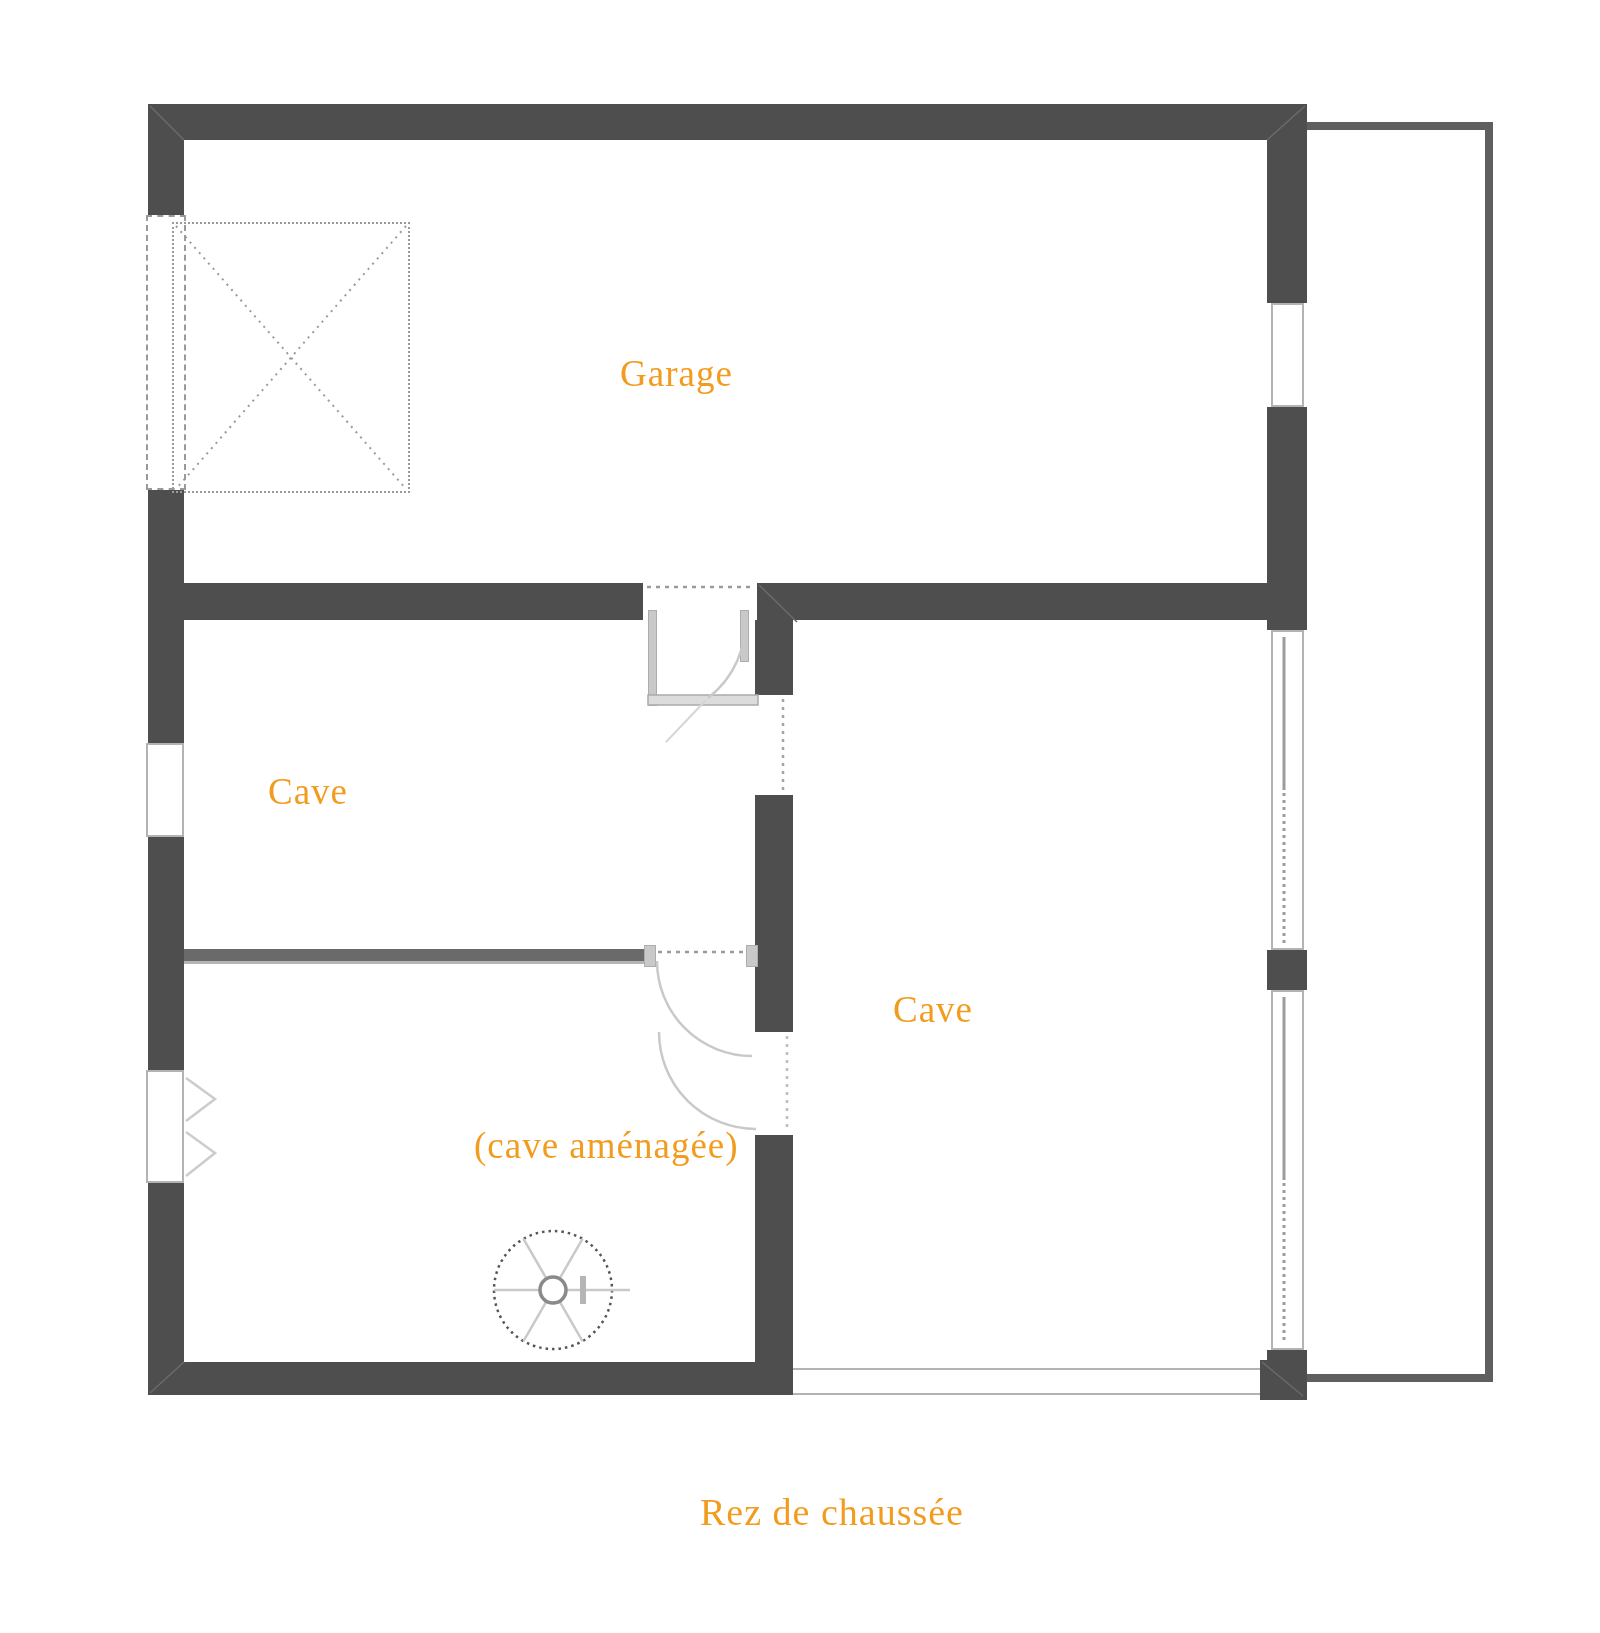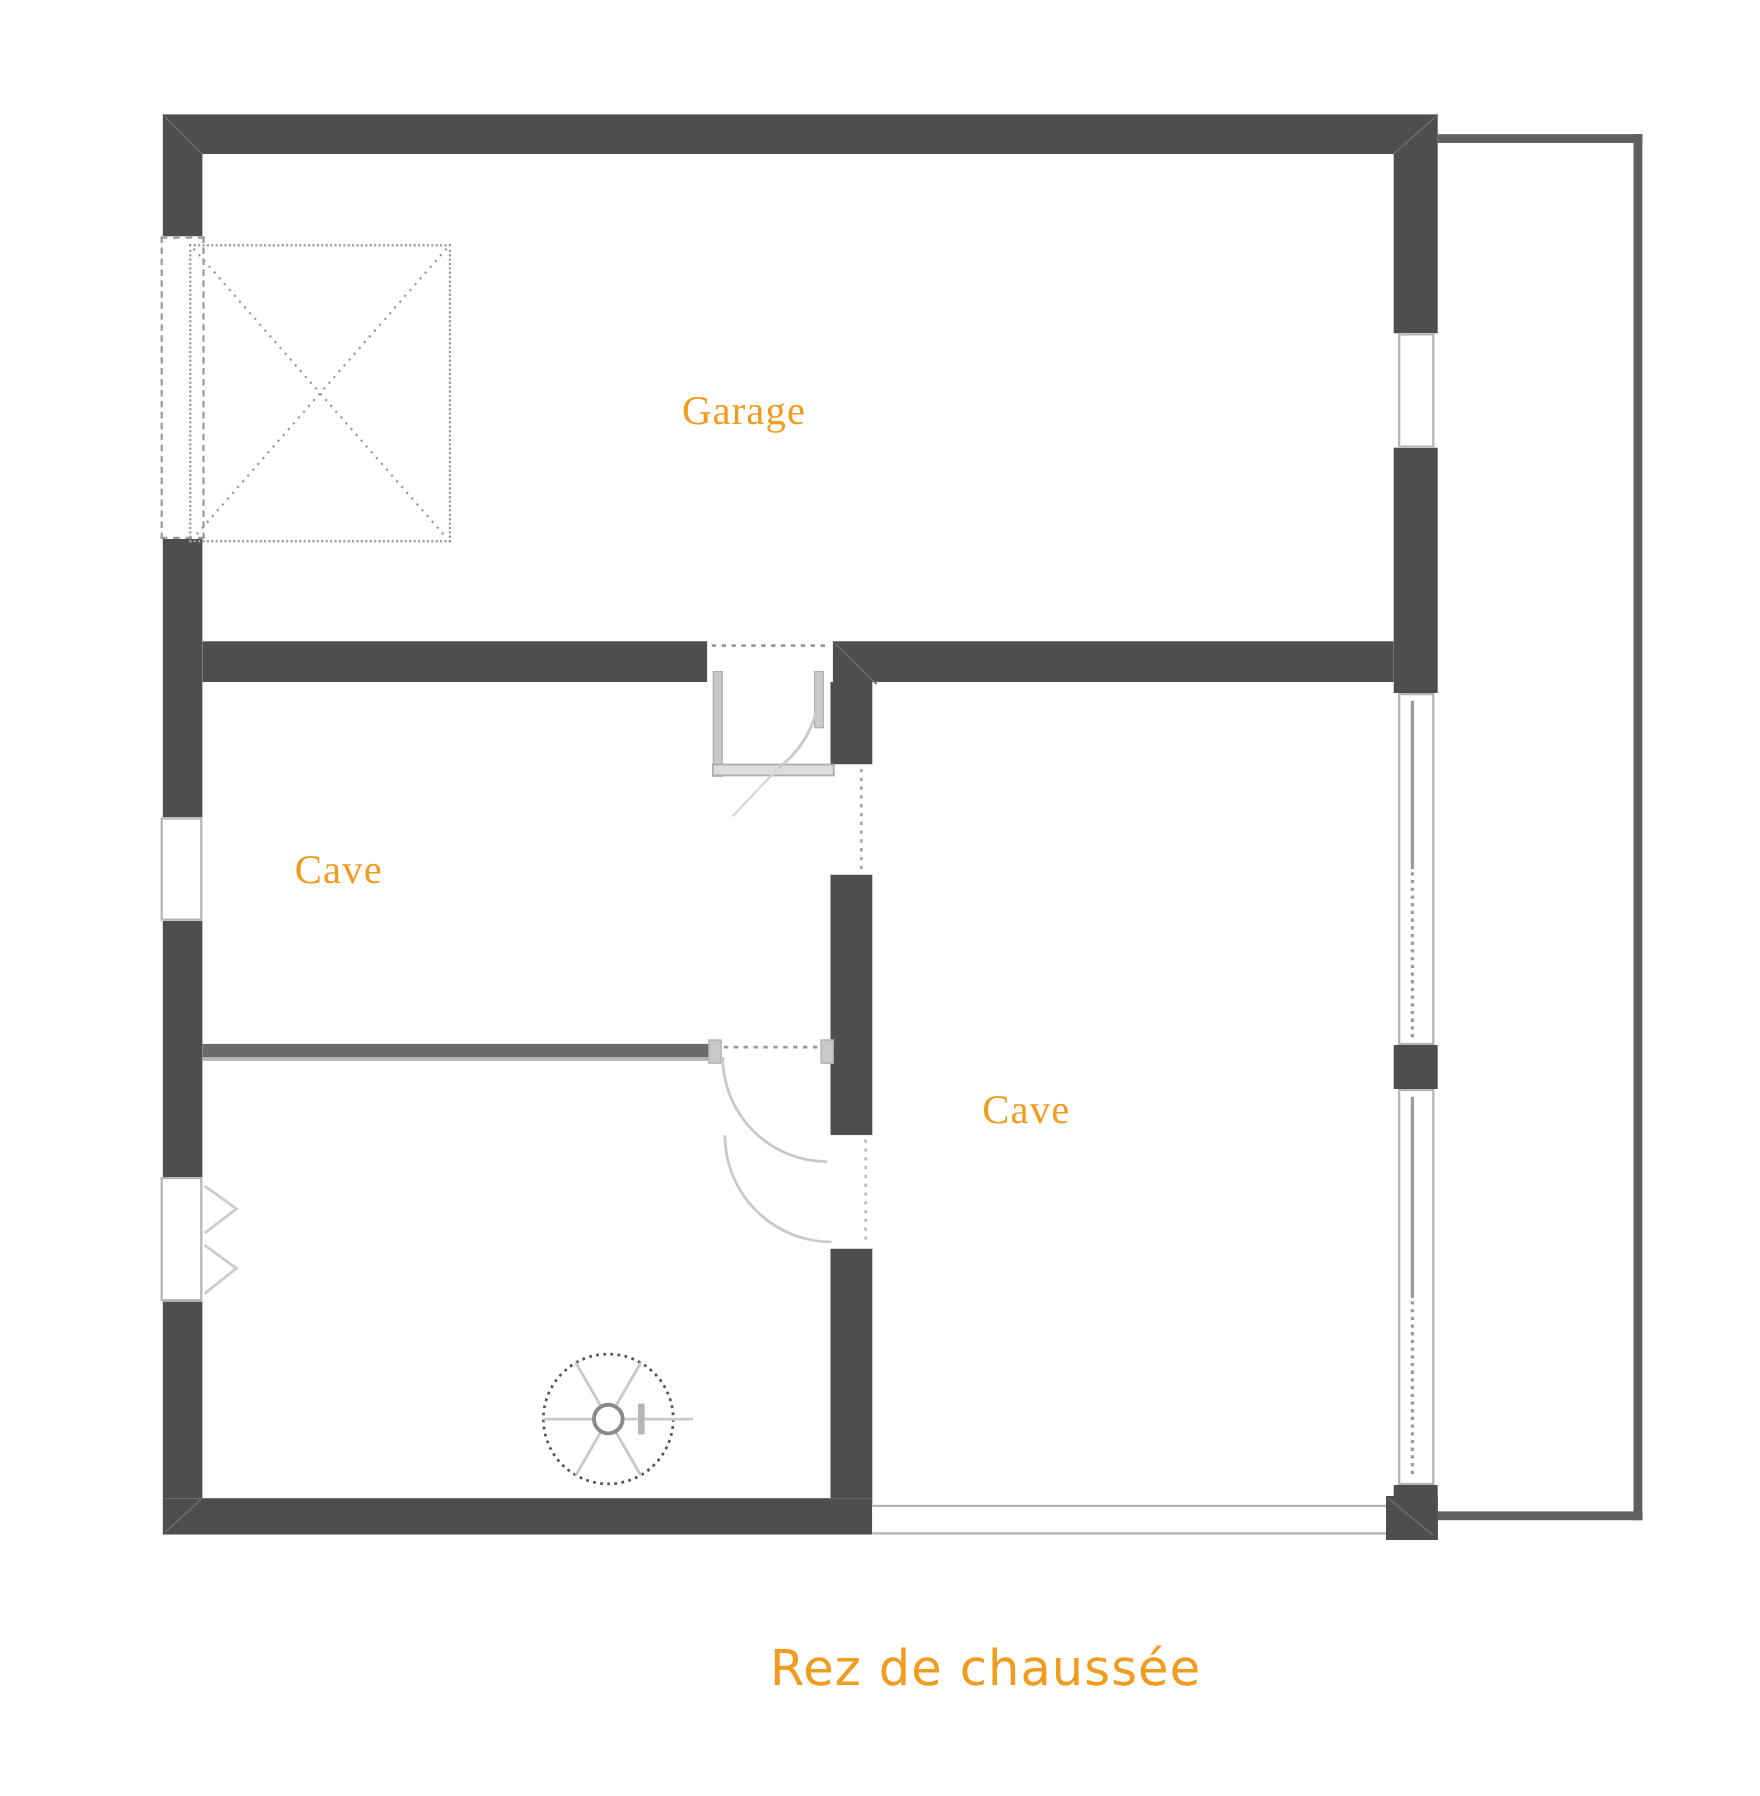--- a/index.html
+++ b/index.html
@@ -39,23 +39,24 @@
   }
   #extension{
     position:absolute;left:1307px;top:122px;width:186px;height:1260px;
     border:8px solid var(--wall-thin);border-left:none;box-sizing:border-box;
     background:#ffffff;
   }
   #overlay{position:absolute;left:0;top:0;pointer-events:none;}
   .caption{
     position:absolute;
     color:var(--label);
-    font-size:45px;
+    font-size:38px;
     letter-spacing:1px;
     white-space:nowrap;
+    font-family:Liberation Serif, serif;
   }
 </style>
 </head>
 <body>
 
 <div id="plan">
 
   <div id="extension"></div>
 
   <div class="wall" style="left:148px;top:104px;width:1159px;height:36px;"></div>
@@ -149,16 +150,17 @@
       <line x1="1305" y1="106" x2="1267" y2="140"></line>
       <line x1="150" y1="1393" x2="184" y2="1362"></line>
       <line x1="1303" y1="1396" x2="1262" y2="1362"></line>
       <line x1="759" y1="585" x2="797" y2="622"></line>
     </g>
   </svg>
 
   <div class="roomlabel" style="left:620px;top:352px;">Garage</div>
   <div class="roomlabel" style="left:268px;top:770px;">Cave</div>
   <div class="roomlabel" style="left:893px;top:988px;">Cave</div>
+  <div class="roomlabel" style="left:474px;top:1124px;">(cave aménagée)</div>
 
   <div class="caption" style="left:700px;top:1490px;">Rez de chaussée</div>
 
 </div>
 
 </body></html>

